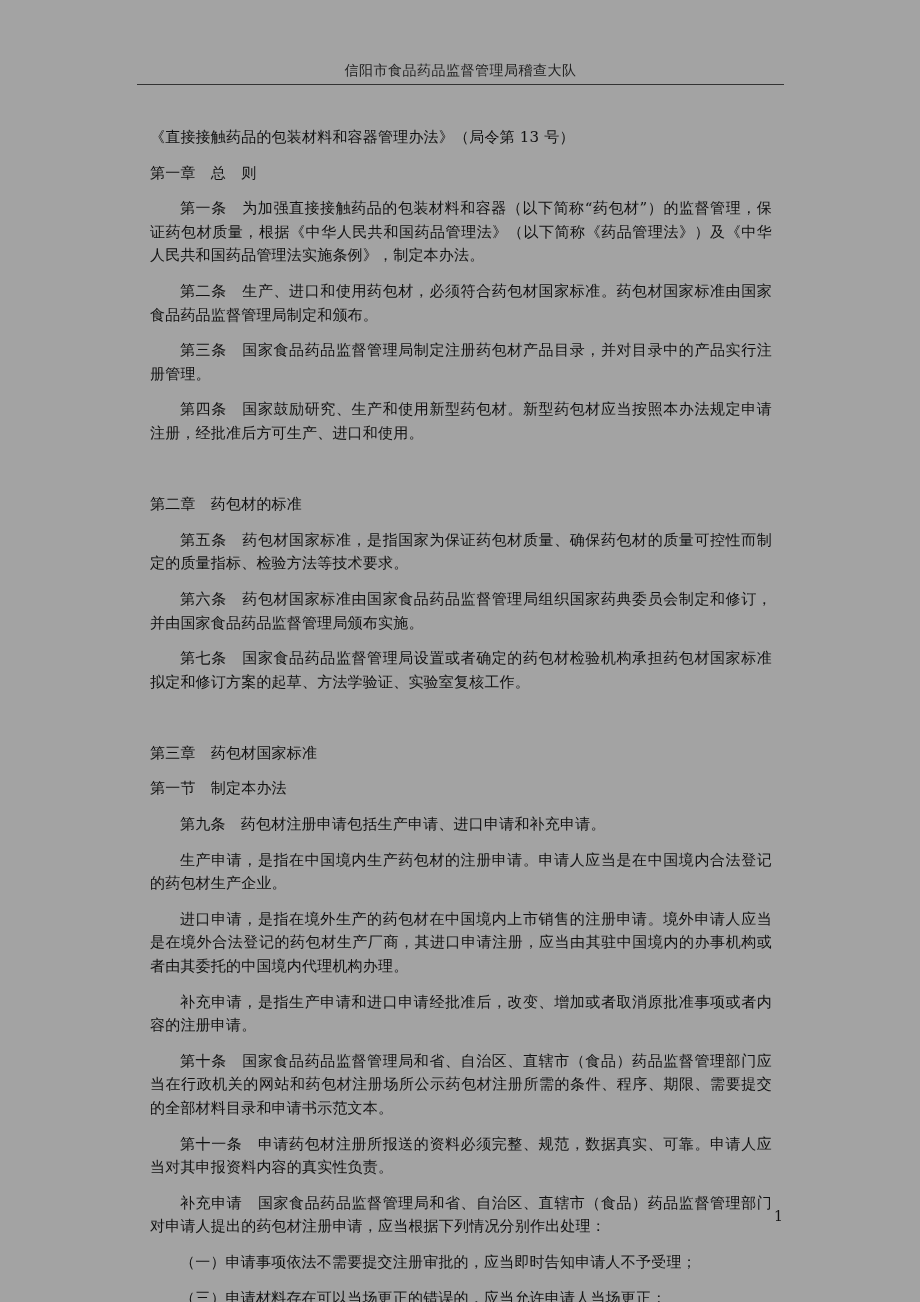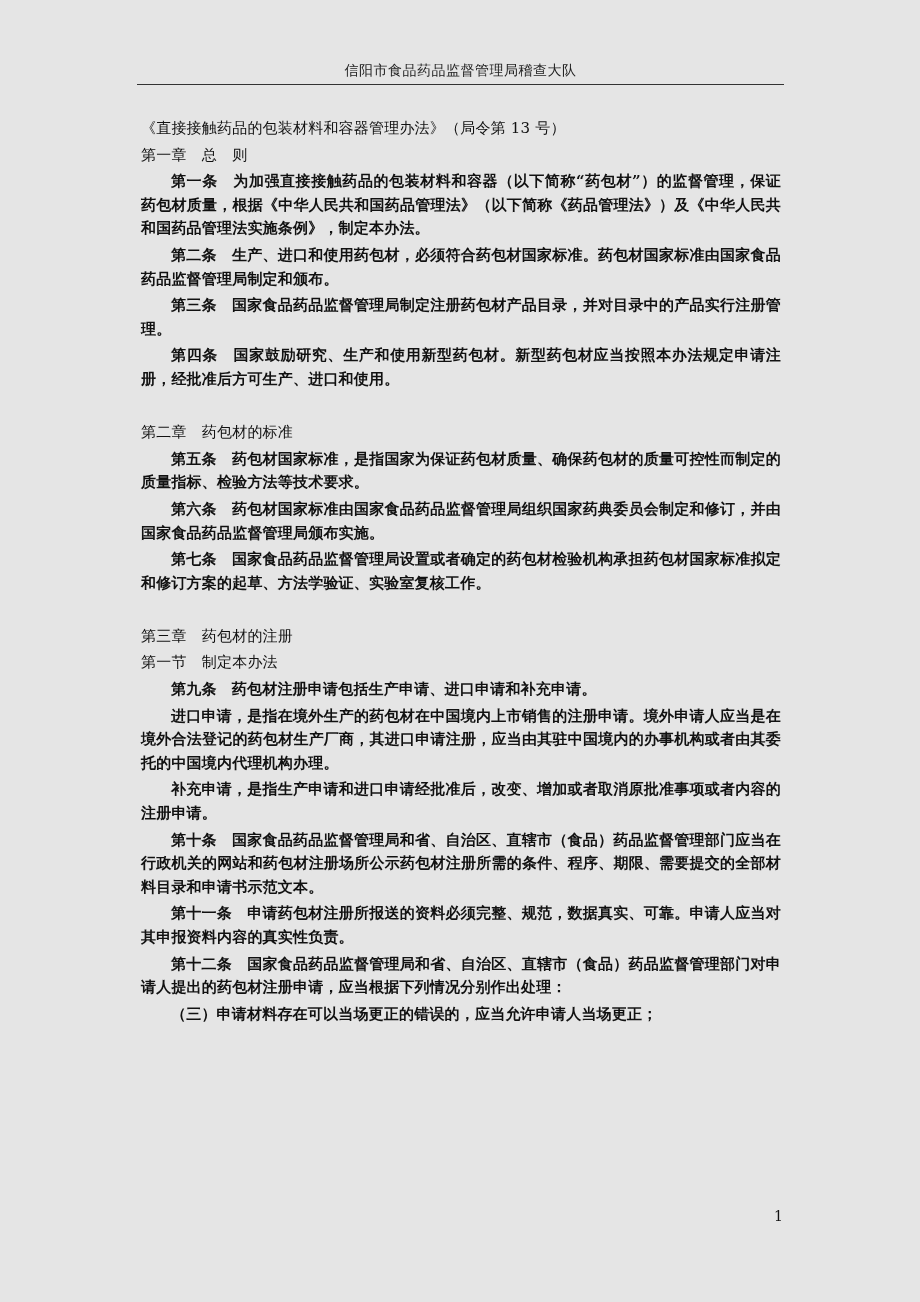--- a/index.html
+++ b/index.html
@@ -1,26 +1,26 @@
 <!DOCTYPE html>
 <html><head>
 <meta charset="utf-8">
 <style>
   html, body { margin: 0; padding: 0; background: #ffffff; }
   body { width: 920px; height: 1302px; position: relative; overflow: hidden;
          font-family: "DejaVu Serif", "Liberation Serif", serif; color: #111; }
-  .page { position: absolute; left: 0; top: 0; width: 920px; height: 1302px; background:#e5e5e5; }
+  .page { position: absolute; left: 0; top: 0; width: 920px; height: 1302px; background:#a3a3a3; }
   .header { position: absolute; left: 137px; top: 62px; width: 647px; text-align: center;
             font-size: 14px; color: #222; letter-spacing: 0.5px; }
   .header-rule { position: absolute; left: 137px; top: 84px; width: 647px; height: 0;
                  border-top: 1.5px solid #333; }
   .body { position: absolute; left: 138px; top: 114px; width: 646px;
           font-size: 15px; line-height: 23.6px; letter-spacing: 0.2px; }
-  .p { margin: 3px; text-align: justify; }
-  .indent { text-indent: 2em; font-weight: bold; }
+  .p { margin: 12px; text-align: justify; }
+  .indent { text-indent: 2em; }
   .center { text-align: left; }
   .gap { height: 23.6px; }
   .page-number { position: absolute; left: 774px; top: 1208px; font-size: 14px; }
 </style>
 </head>
 <body>
 
 <div class="page">
   <div class="header">信阳市食品药品监督管理局稽查大队</div>
   <div class="header-rule"></div>
@@ -35,25 +35,27 @@
 
     <div class="gap"></div>
 
     <p class="p center">第二章　药包材的标准</p>
     <p class="p indent">第五条　药包材国家标准，是指国家为保证药包材质量、确保药包材的质量可控性而制定的质量指标、检验方法等技术要求。</p>
     <p class="p indent">第六条　药包材国家标准由国家食品药品监督管理局组织国家药典委员会制定和修订，并由国家食品药品监督管理局颁布实施。</p>
     <p class="p indent">第七条　国家食品药品监督管理局设置或者确定的药包材检验机构承担药包材国家标准拟定和修订方案的起草、方法学验证、实验室复核工作。</p>
 
     <div class="gap"></div>
 
-    <p class="p center">第三章　药包材的注册</p>
+    <p class="p center">第三章　药包材国家标准</p>
     <p class="p center">第一节　制定本办法</p>
     <p class="p indent">第九条　药包材注册申请包括生产申请、进口申请和补充申请。</p>
+    <p class="p indent">生产申请，是指在中国境内生产药包材的注册申请。申请人应当是在中国境内合法登记的药包材生产企业。</p>
     <p class="p indent">进口申请，是指在境外生产的药包材在中国境内上市销售的注册申请。境外申请人应当是在境外合法登记的药包材生产厂商，其进口申请注册，应当由其驻中国境内的办事机构或者由其委托的中国境内代理机构办理。</p>
     <p class="p indent">补充申请，是指生产申请和进口申请经批准后，改变、增加或者取消原批准事项或者内容的注册申请。</p>
     <p class="p indent">第十条　国家食品药品监督管理局和省、自治区、直辖市（食品）药品监督管理部门应当在行政机关的网站和药包材注册场所公示药包材注册所需的条件、程序、期限、需要提交的全部材料目录和申请书示范文本。</p>
     <p class="p indent">第十一条　申请药包材注册所报送的资料必须完整、规范，数据真实、可靠。申请人应当对其申报资料内容的真实性负责。</p>
-    <p class="p indent">第十二条　国家食品药品监督管理局和省、自治区、直辖市（食品）药品监督管理部门对申请人提出的药包材注册申请，应当根据下列情况分别作出处理：</p>
+    <p class="p indent">补充申请　国家食品药品监督管理局和省、自治区、直辖市（食品）药品监督管理部门对申请人提出的药包材注册申请，应当根据下列情况分别作出处理：</p>
+    <p class="p indent">（一）申请事项依法不需要提交注册审批的，应当即时告知申请人不予受理；</p>
     <p class="p indent">（三）申请材料存在可以当场更正的错误的，应当允许申请人当场更正；</p>
   </div>
 
   <div class="page-number">1</div>
 </div>
 
 </body></html>

